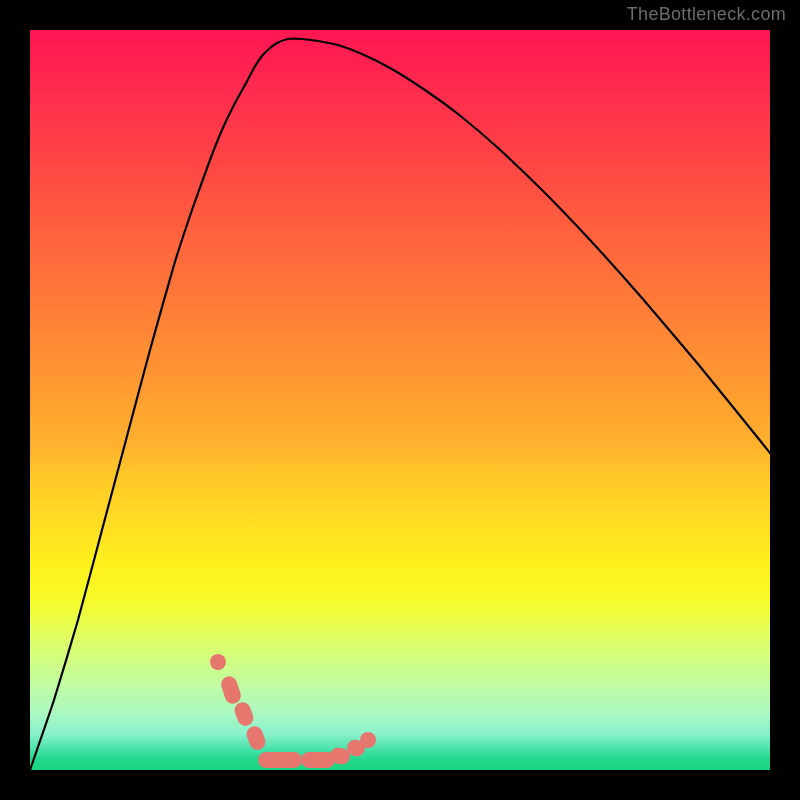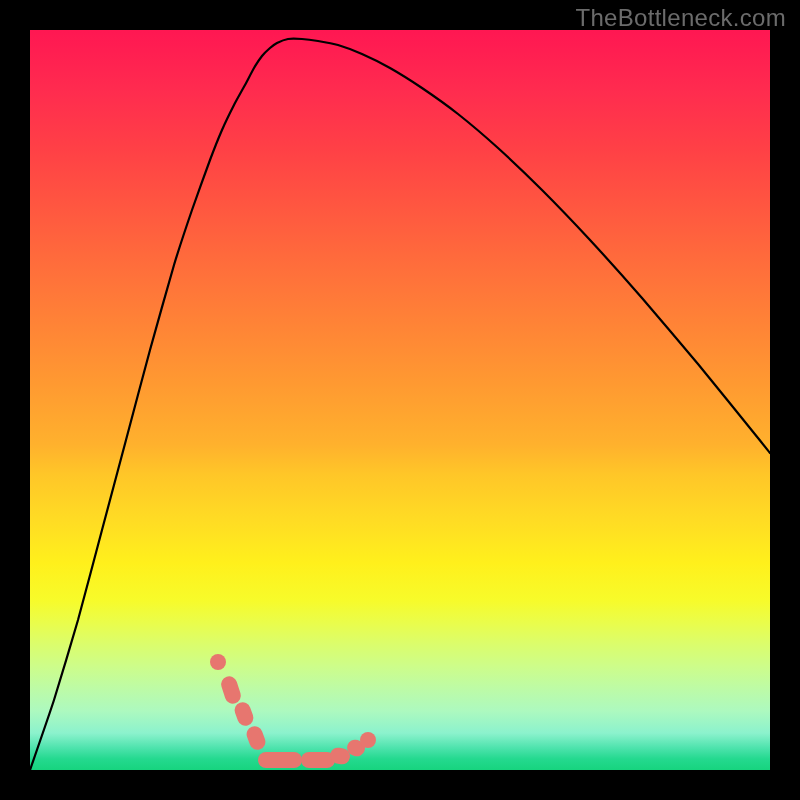--- a/index.html
+++ b/index.html
@@ -63,21 +63,21 @@
     left: 0;
     top: 0;
     width: 740px;
     height: 740px;
   }
   .attrib {
     position: absolute;
     top: 4px;
     right: 14px;
     color: #6b6b6b;
-    font-size: 24px;
+    font-size: 18px;
     letter-spacing: 0.3px;
   }
 </style>
 </head>
 <body>
 
 <div class="frame">
 
   <div class="attrib">TheBottleneck.com</div>
 

